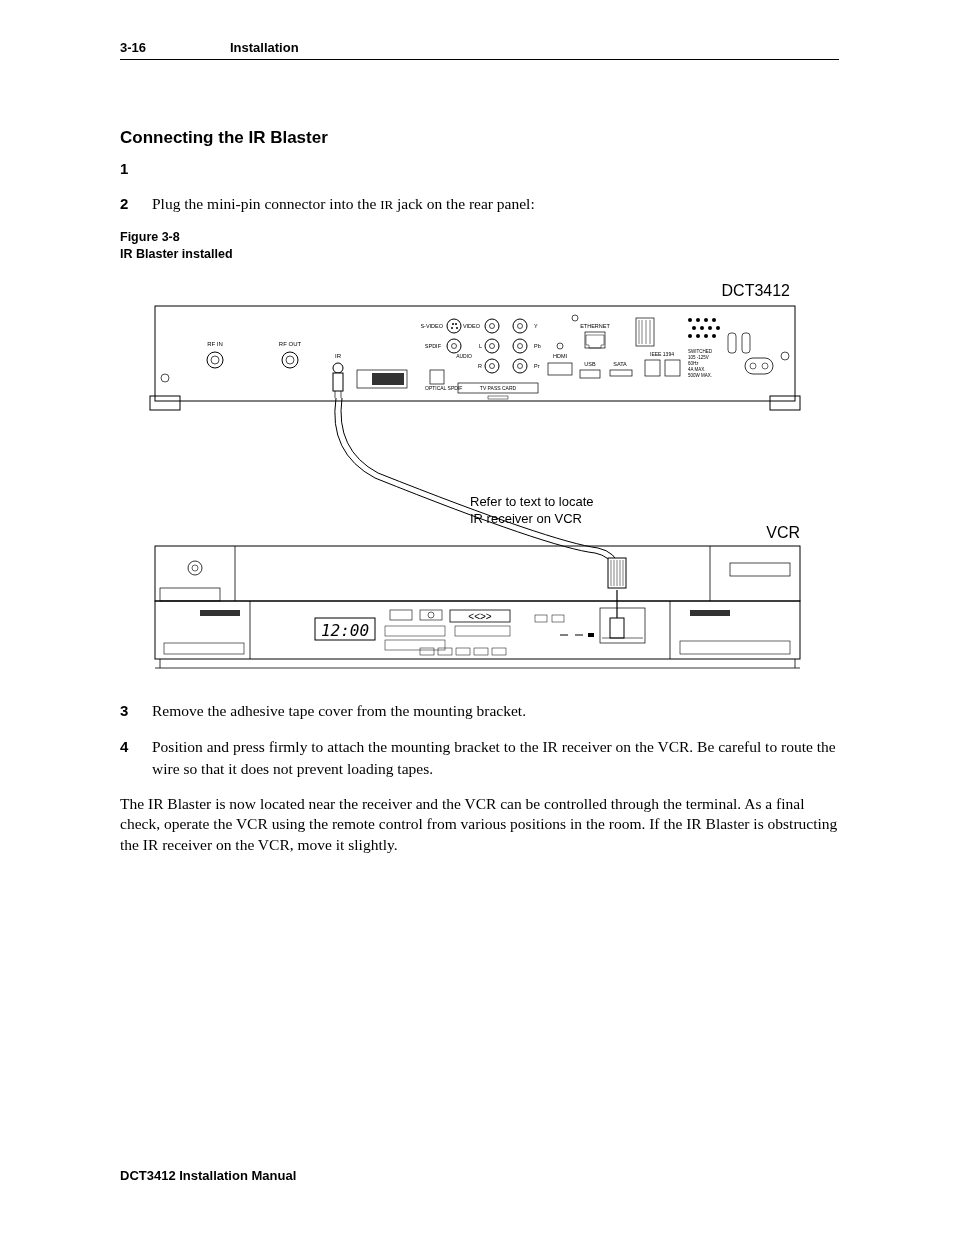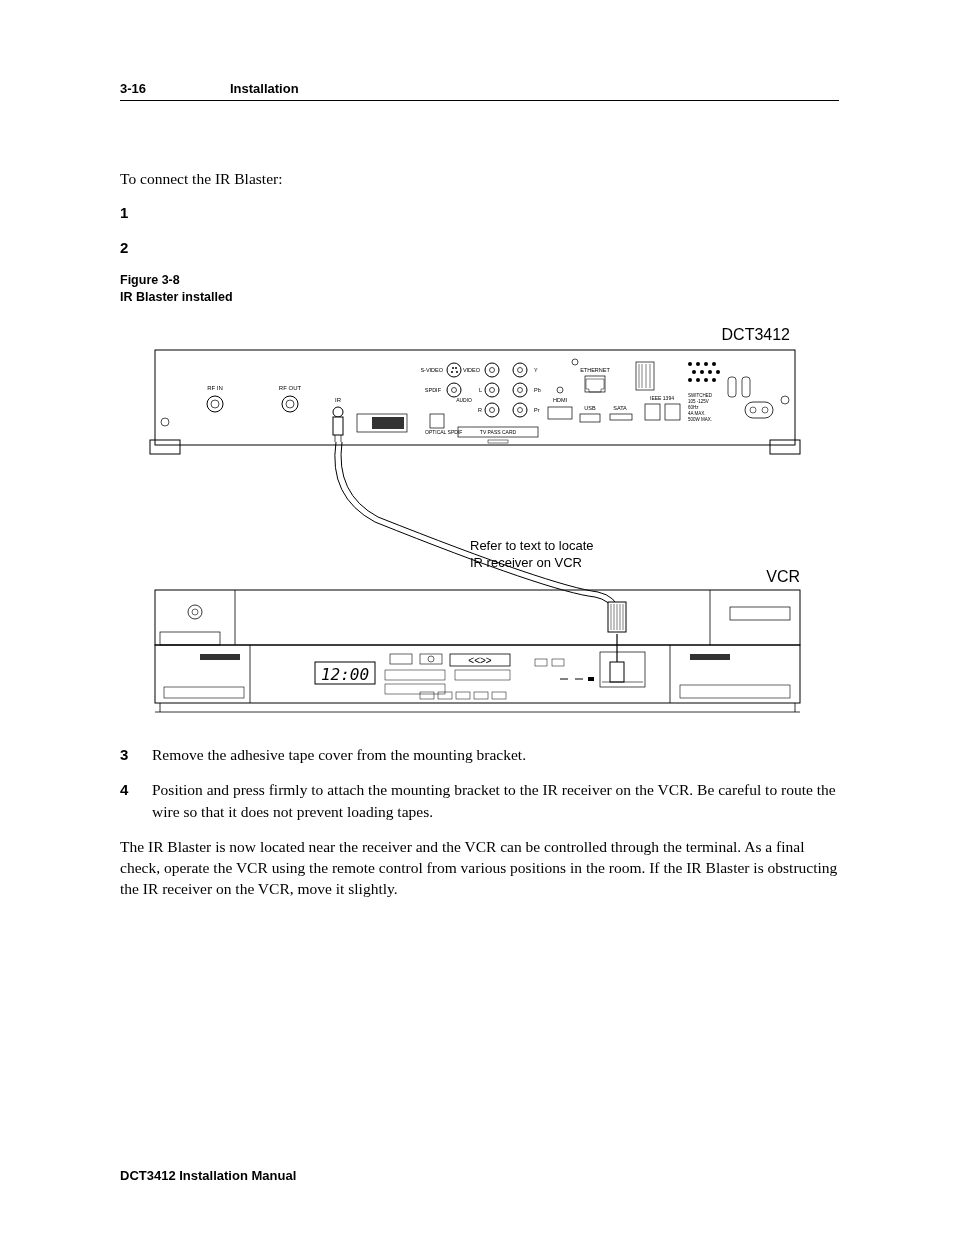--- a/index.html
+++ b/index.html
@@ -6,21 +6,21 @@
     margin: 0;
     padding: 0;
     font-family: Georgia, 'Times New Roman', serif;
     background: #fff;
     width: 954px;
     height: 1235px;
     position: relative;
     box-sizing: border-box;
   }
   .page {
-    padding: 81px 115px 50px 120px;
+    padding: 40px 115px 50px 120px;
     box-sizing: border-box;
     height: 100%;
     position: relative;
   }
   .header-row {
     display: flex;
     align-items: baseline;
     border-bottom: 1.5px solid #000;
     padding-bottom: 4px;
     margin-bottom: 68px;
@@ -92,28 +92,31 @@
 </head>
 <body>
 
 <div class="page">
 
   <div class="header-row">
     <div class="page-num">3-16</div>
     <div class="section-name">Installation</div>
   </div>
 
-  <div class="body-text">To connect the IR Blaster:</div>
+  <div class="heading">Connecting the IR Blaster</div>
 
   <div class="list">
     <div class="list-item">
       <div class="list-num">1</div>
     </div>
     <div class="list-item">
       <div class="list-num">2</div>
+      <div class="list-text">
+        <span>Plug the mini-pin connector into the </span><span style="font-size:13px">IR</span><span> jack on the rear panel:</span>
+      </div>
     </div>
   </div>
 
   <div class="fig-caption">
     <span>Figure 3-8</span><br>
     <span>IR Blaster installed</span>
   </div>
 
   <div class="figure">
     <svg width="718" height="400" viewBox="0 0 718 400">

